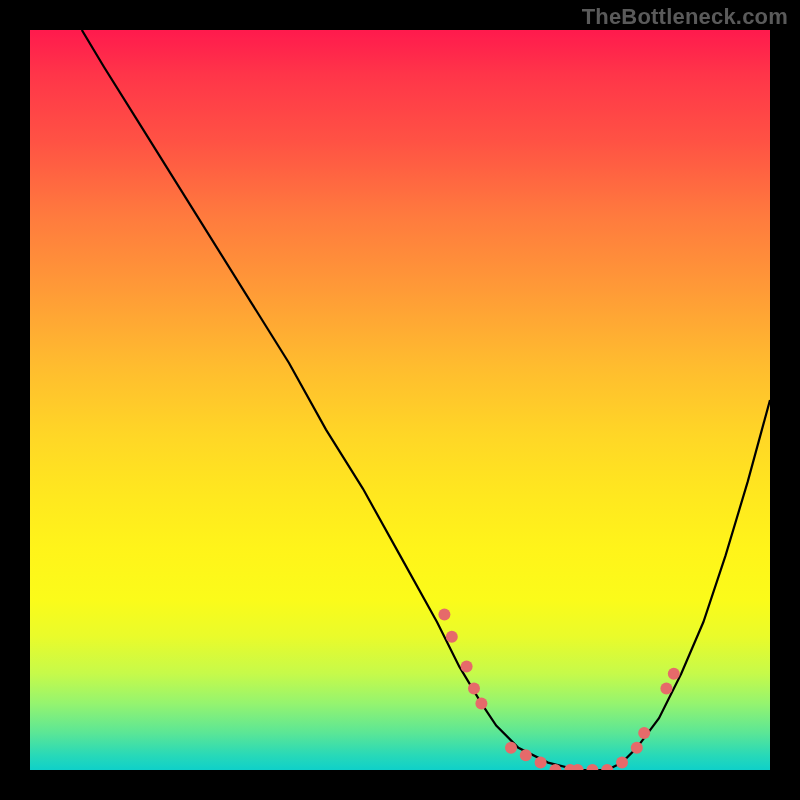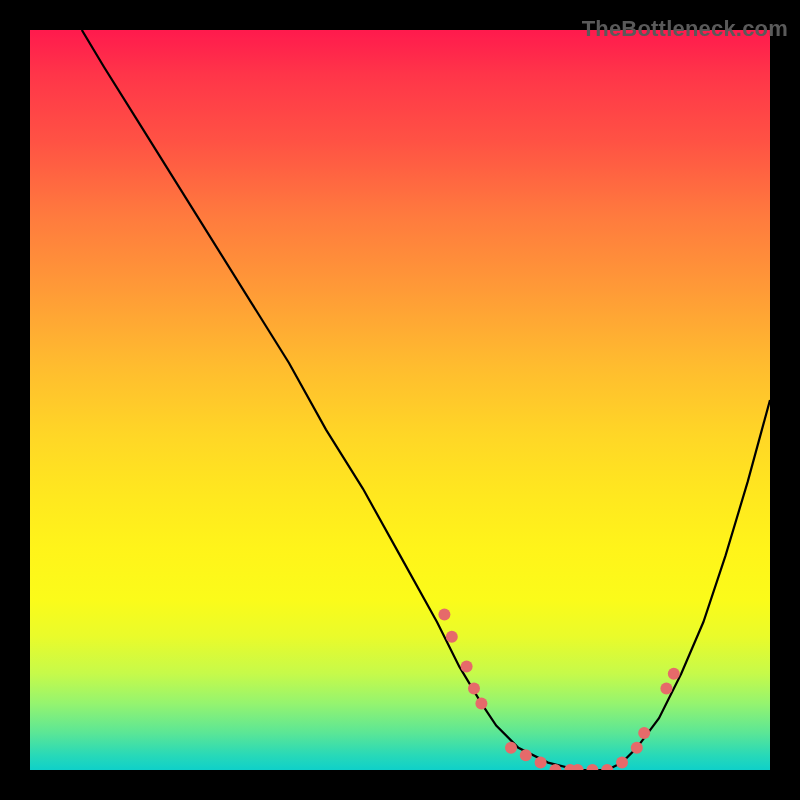--- a/index.html
+++ b/index.html
@@ -10,21 +10,21 @@
     background: #000000;
     overflow: hidden;
   }
   .container {
     position: relative;
     width: 800px;
     height: 800px;
   }
   .watermark {
     position: absolute;
-    top: 16px;
+    top: 4px;
     right: 12px;
     color: #5a5a5a;
     font-family: Arial, Helvetica, sans-serif;
     font-size: 22px;
     font-weight: bold;
     letter-spacing: 0.2px;
     z-index: 10;
   }
   .plot-area {
     position: absolute;

